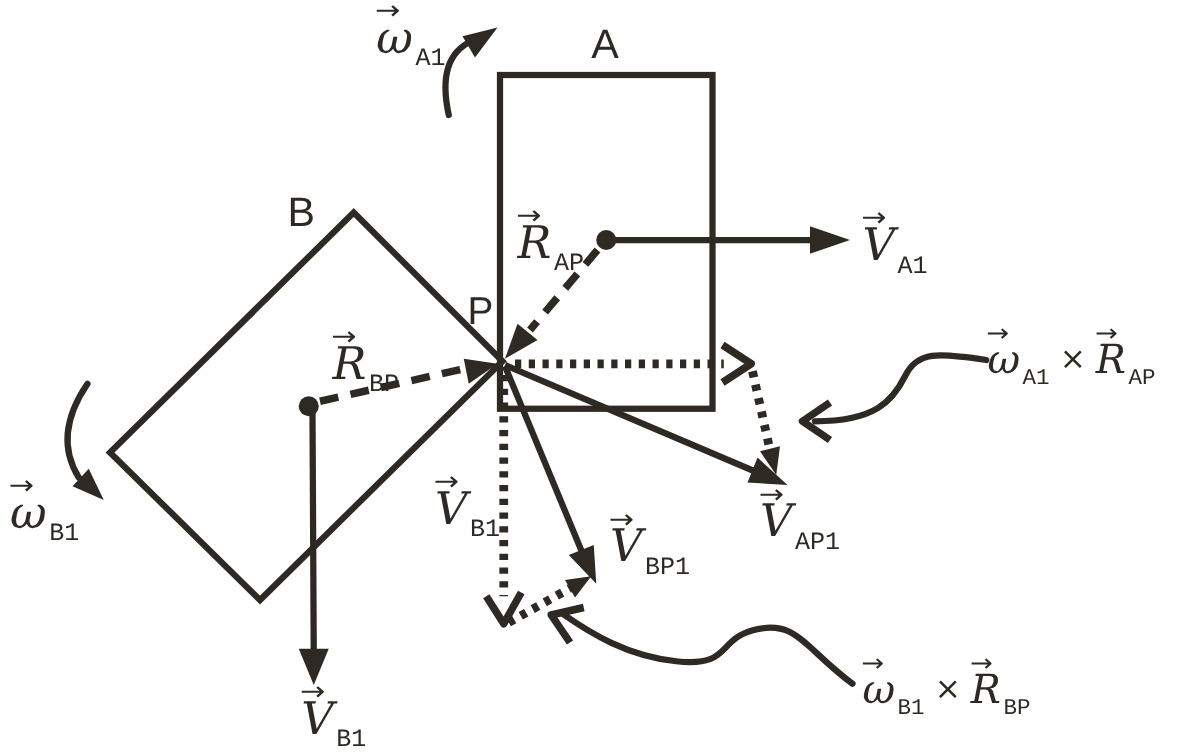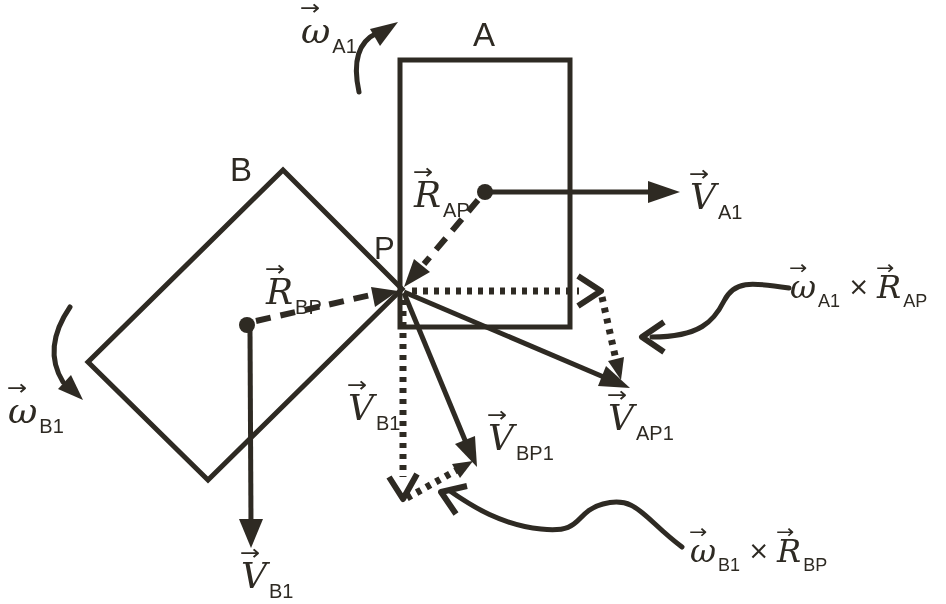--- a/index.html
+++ b/index.html
@@ -34,21 +34,21 @@
     font-family:"DejaVu Serif",serif;font-style:italic;
     font-size:36px;line-height:1;
   }
   .vmain .oa{
     position:absolute;left:-1px;top:-15px;
     font-family:"DejaVu Sans",sans-serif;font-style:normal;
     font-size:21px;line-height:1;transform:scaleX(1.15);transform-origin:left;
   }
   .vsub{
     display:inline-block;
-    font-family:Liberation Sans, sans-serif;font-style:normal;
+    font-family:Liberation Mono, monospace;font-style:normal;
     font-size:20px;line-height:1;
     position:relative;top:10px;margin-left:2px;
   }
   .crosslabel .vmain{font-size:32px;}
   .crosslabel .vmain .oa{font-size:19px;top:-13px;}
   .crosslabel .vsub{font-size:18px;top:9px;}
   .times{
     display:inline-block;
     font-family:"DejaVu Sans",sans-serif;
     font-size:25px;line-height:1;

